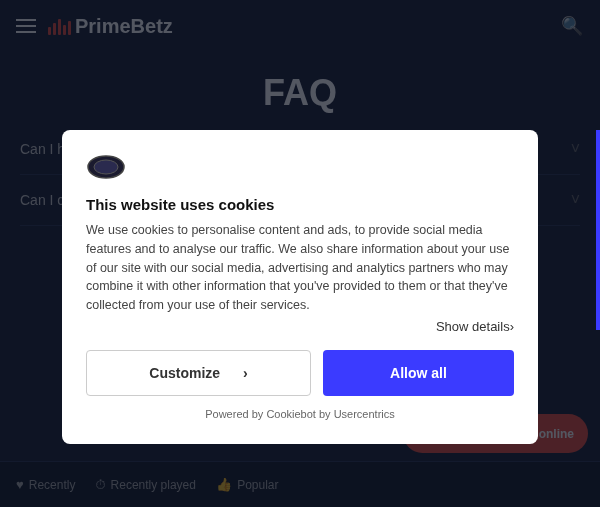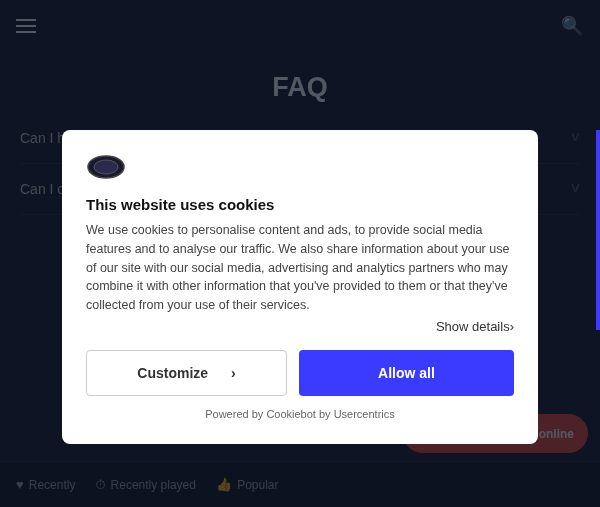--- a/index.html
+++ b/index.html
@@ -65,21 +65,21 @@
       font-size: 18px;
       color: #fff;
     }
 
     
     .page-title-area {
       text-align: center;
       padding: 20px 0 10px;
     }
     .page-title-area h1 {
-      font-size: 27px;
+      font-size: 36px;
       font-weight: bold;
       color: #fff;
     }
 
     
     .faq-content {
       background: #1a2035;
       padding: 0 20px;
     }
     .faq-item {
@@ -166,21 +166,21 @@
       font-weight: 600;
       border-radius: 4px;
       cursor: pointer;
       display: flex;
       align-items: center;
       justify-content: center;
       gap: 23px;
     }
     .btn-allow-all {
       flex: 1;
-      padding: 14px 28px;
+      padding: 14px 4px;
       border: none;
       background: #3b3bff;
       color: #fff;
       font-size: 14px;
       font-weight: 600;
       border-radius: 4px;
       cursor: pointer;
     }
     .cookiebot-credit {
       text-align: center;
@@ -249,20 +249,32 @@
 </head>
 <body>
 
 <div class="header">
   <div class="header-left">
     <div class="hamburger-icon">
       <span></span>
       <span></span>
       <span></span>
     </div>
+    <div class="logo">
+      <div class="logo-bars">
+        <div class="logo-bar" style="height:8px;"></div>
+        <div class="logo-bar" style="height:12px;background:#e74c3c;"></div>
+        <div class="logo-bar" style="height:16px;background:#e74c3c;"></div>
+        <div class="logo-bar" style="height:10px;background:#e74c3c;"></div>
+        <div class="logo-bar" style="height:14px;background:#e74c3c;"></div>
+      </div>
+      <span>
+        <span class="logo-text-prime">Prime</span><span class="logo-text-betz">Betz</span>
+      </span>
+    </div>
   </div>
   <div class="search-icon">🔍</div>
 </div>
 
 <div class="page-title-area">
   <h1>FAQ</h1>
 </div>
 
 <div class="faq-content">
   <div class="faq-item">

